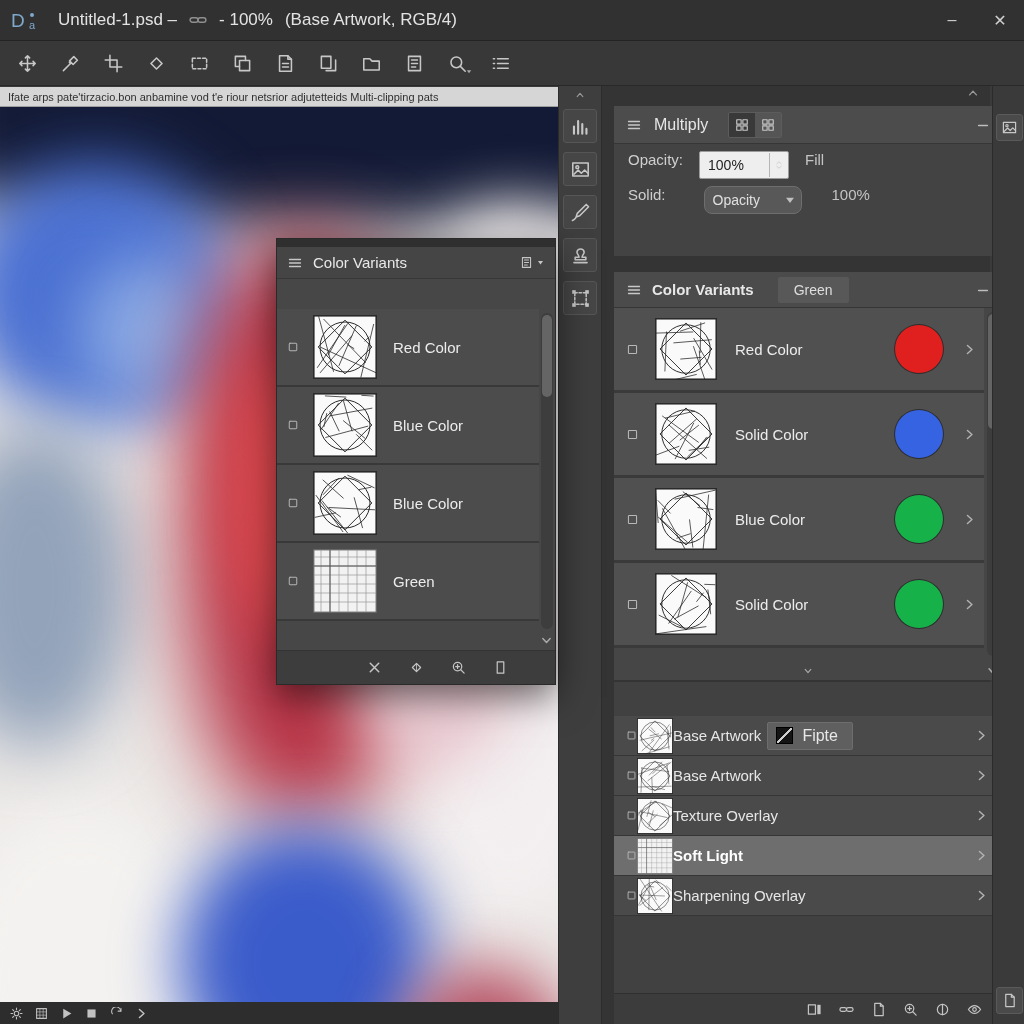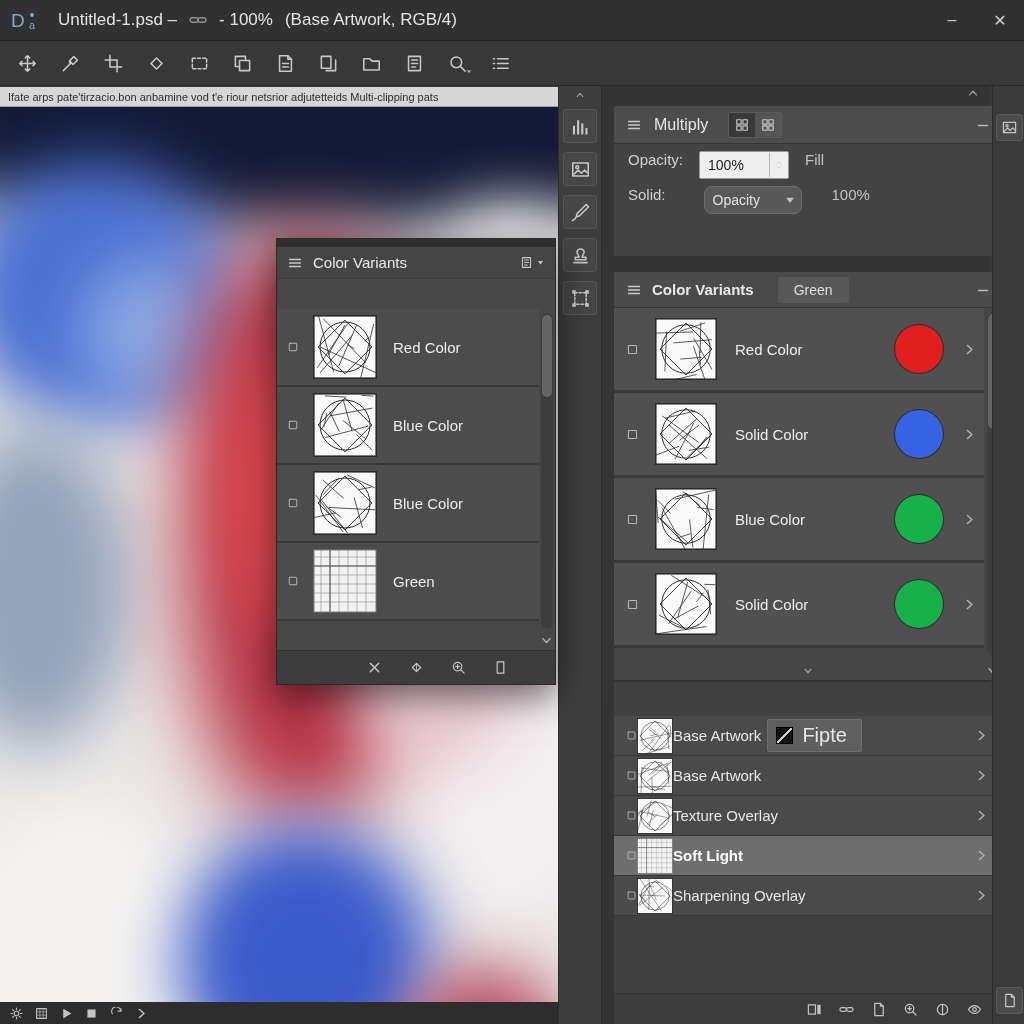--- a/index.html
+++ b/index.html
@@ -117,21 +117,21 @@
   .lrows{position:absolute;left:0;top:34px;right:0;bottom:30px;overflow:hidden;}
   .lrow{height:40px;background:#4a4a4a;border-bottom:1px solid #363636;display:flex;align-items:center;
     padding-left:12px;box-sizing:border-box;}
   .lrow.selected{background:#6e6e6e;}
   .lrow .linksq{width:11px;height:11px;color:#b8b8b8;flex:none;}
   .lthumb{width:36px;height:36px;flex:none;}
   .lthumb svg{width:100%;height:100%;display:block;}
   .llabel{font-size:15px;color:#e6e6e6;}
   .lrow.selected .llabel{color:#ffffff;font-weight:bold;}
   .badge{display:flex;align-items:center;gap:9px;background:#5f5f5f;border:1px solid #6d6d6d;
-    padding:4px 14px 4px 8px;margin-left:6px;color:#e8e8e8;font-size:20px;border-radius:2px;}
+    padding:4px 14px 4px 8px;margin-left:6px;color:#e8e8e8;font-size:16px;border-radius:2px;}
   .badge-sq{width:15px;height:15px;background:#141414;border:1px solid #000;
     background-image:linear-gradient(135deg,transparent 46%,#cfcfcf 46%,#cfcfcf 55%,transparent 55%);}
   .lchev{width:13px;height:13px;color:#b2b2b2;margin-left:auto;margin-right:14px;flex:none;}
   .lfooter{position:absolute;left:0;right:0;bottom:0;height:30px;background:#3c3c3c;border-top:1px solid #303030;
     display:flex;align-items:center;justify-content:flex-end;gap:17px;padding-right:20px;}
   .lfooter .ic{width:15px;height:15px;color:#c4c4c4;}
 
   
   .dock{position:absolute;left:992px;top:86px;width:32px;height:938px;background:#3a3a3a;border-left:1px solid #2b2b2b;box-sizing:border-box;}
   .dock-btn{position:absolute;left:3px;width:25px;height:25px;background:#4a4a4a;border:1px solid #5a5a5a;

